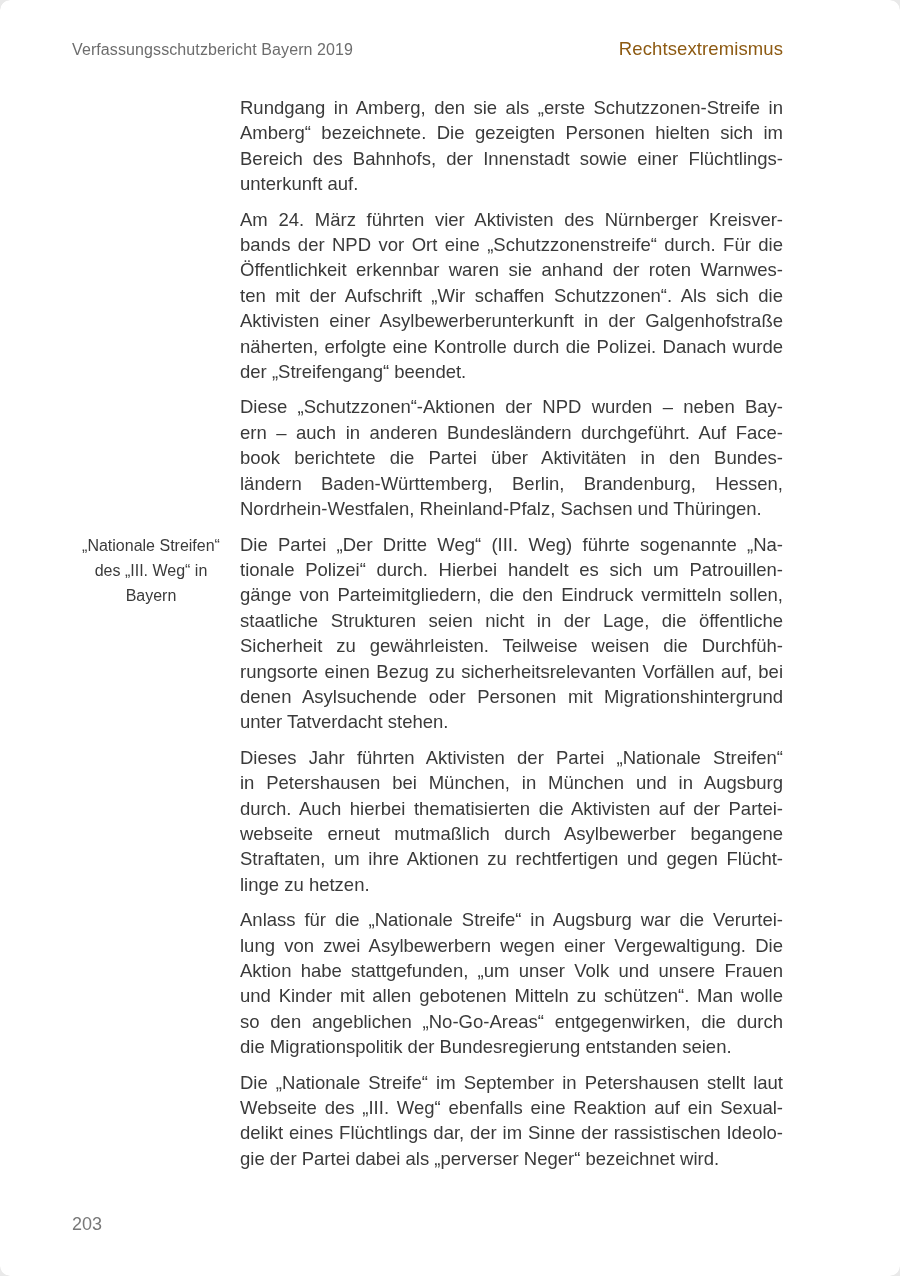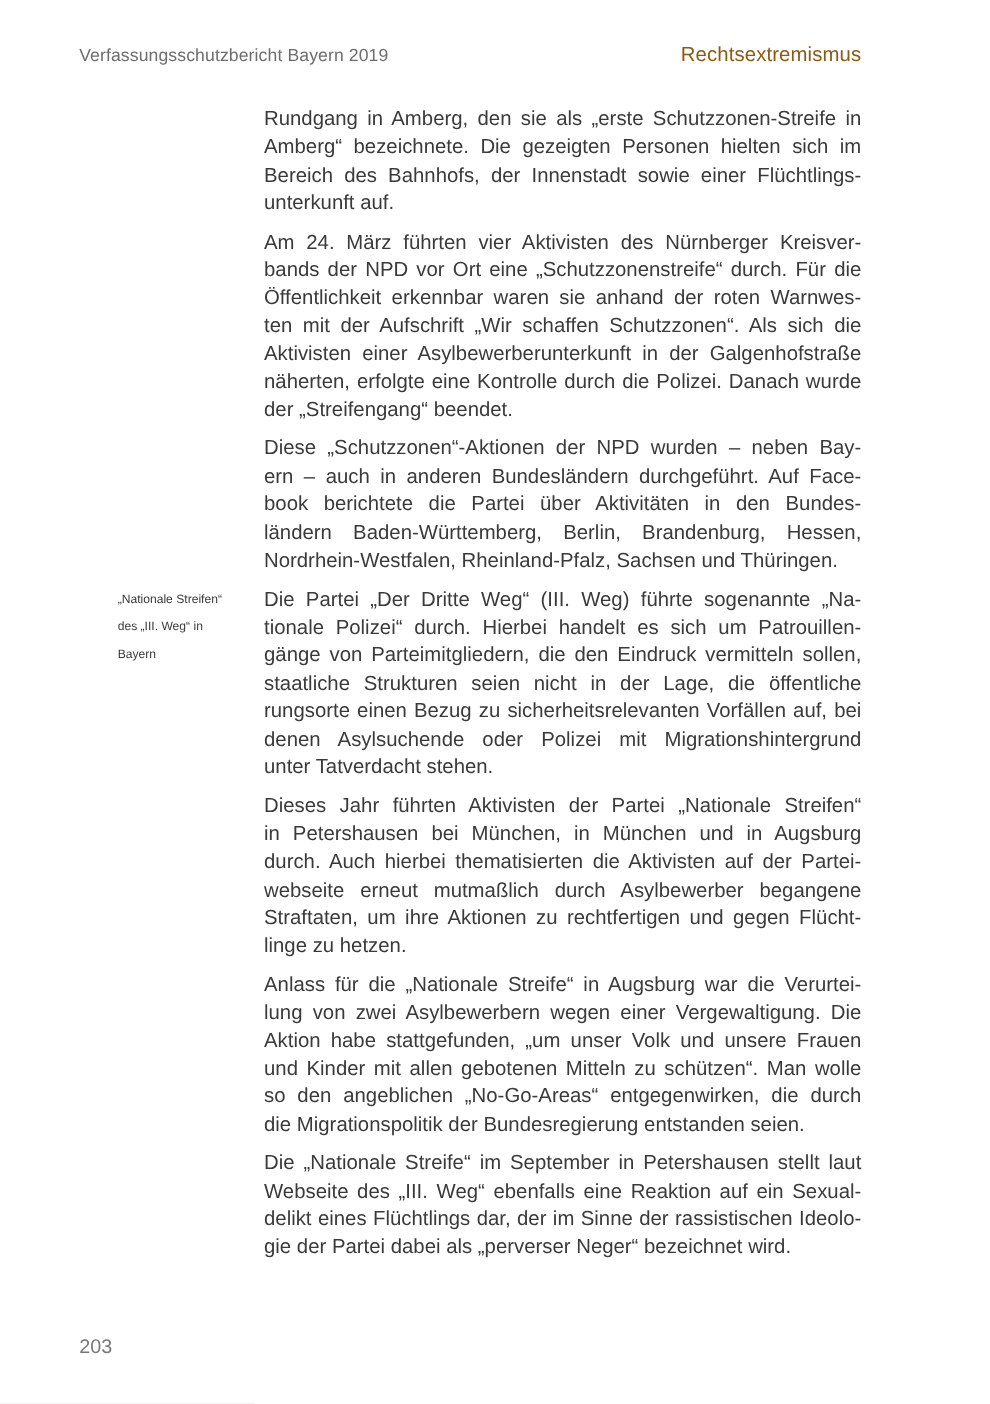--- a/index.html
+++ b/index.html
@@ -1,20 +1,20 @@
 <!DOCTYPE html>
 <html style="--accent: #8d5a12; --body-text: #3a3a3a; --muted-text: #6d6d6d;"><head>
 <meta charset="utf-8">
 <style>
   :root {
     --accent: #8d5a12;
     --body-text: #3a3a3a;
     --muted-text: #6d6d6d;
   }
-  * { margin: 0; padding: 0; box-sizing: border-box; }
+  * { margin: 0; padding: 0; box-sizing: border-box; border-radius: 10px; }
   html, body { background: #e9e9e9; }
   .page {
     position: relative;
     width: 900px;
     height: 1276px;
     background: #ffffff;
     font-family: "Liberation Sans", sans-serif;
     overflow: hidden;
     margin: 0 auto;
   }
@@ -55,25 +55,24 @@
     text-align-last: justify;
     white-space: normal;
   }
   .line.last { text-align-last: left; }
   
   .margin-note {
     position: absolute;
     left: -168px;
     top: 1px;
     width: 158px;
-    font-size: 11px;
+    font-size: 16px;
     line-height: 25.4px;
     color: var(--body-text);
-    text-align: left;
-    margin-left: 35px;
+    text-align: center;
   }
   
   .page-number {
     position: absolute;
     left: 72px;
     top: 1214px;
     font-size: 18px;
     color: #787878;
   }
 </style>
@@ -113,22 +112,23 @@
       <div class="para">
         <div class="margin-note">
           <div class="note-line">„Nationale Streifen“</div>
           <div class="note-line">des „III. Weg“ in</div>
           <div class="note-line">Bayern</div>
         </div>
         <div class="line">Die Partei „Der Dritte Weg“ (III. Weg) führte sogenannte „Na-</div>
         <div class="line">tionale Polizei“ durch. Hierbei handelt es sich um Patrouillen-</div>
         <div class="line">gänge von Parteimitgliedern, die den Eindruck vermitteln sollen,</div>
         <div class="line">staatliche Strukturen seien nicht in der Lage, die öffentliche</div>
+        <div class="line">Sicherheit zu gewährleisten. Teilweise weisen die Durchfüh-</div>
         <div class="line">rungsorte einen Bezug zu sicherheitsrelevanten Vorfällen auf, bei</div>
-        <div class="line">denen Asylsuchende oder Polizei mit Migrationshintergrund</div>
+        <div class="line">denen Asylsuchende oder Personen mit Migrationshintergrund</div>
         <div class="line last">unter Tatverdacht stehen.</div>
       </div>
       <div class="para">
         <div class="line">Dieses Jahr führten Aktivisten der Partei „Nationale Streifen“</div>
         <div class="line">in Petershausen bei München, in München und in Augsburg</div>
         <div class="line">durch. Auch hierbei thematisierten die Aktivisten auf der Partei-</div>
         <div class="line">webseite erneut mutmaßlich durch Asylbewerber begangene</div>
         <div class="line">Straftaten, um ihre Aktionen zu rechtfertigen und gegen Flücht-</div>
         <div class="line last">linge zu hetzen.</div>
       </div>

